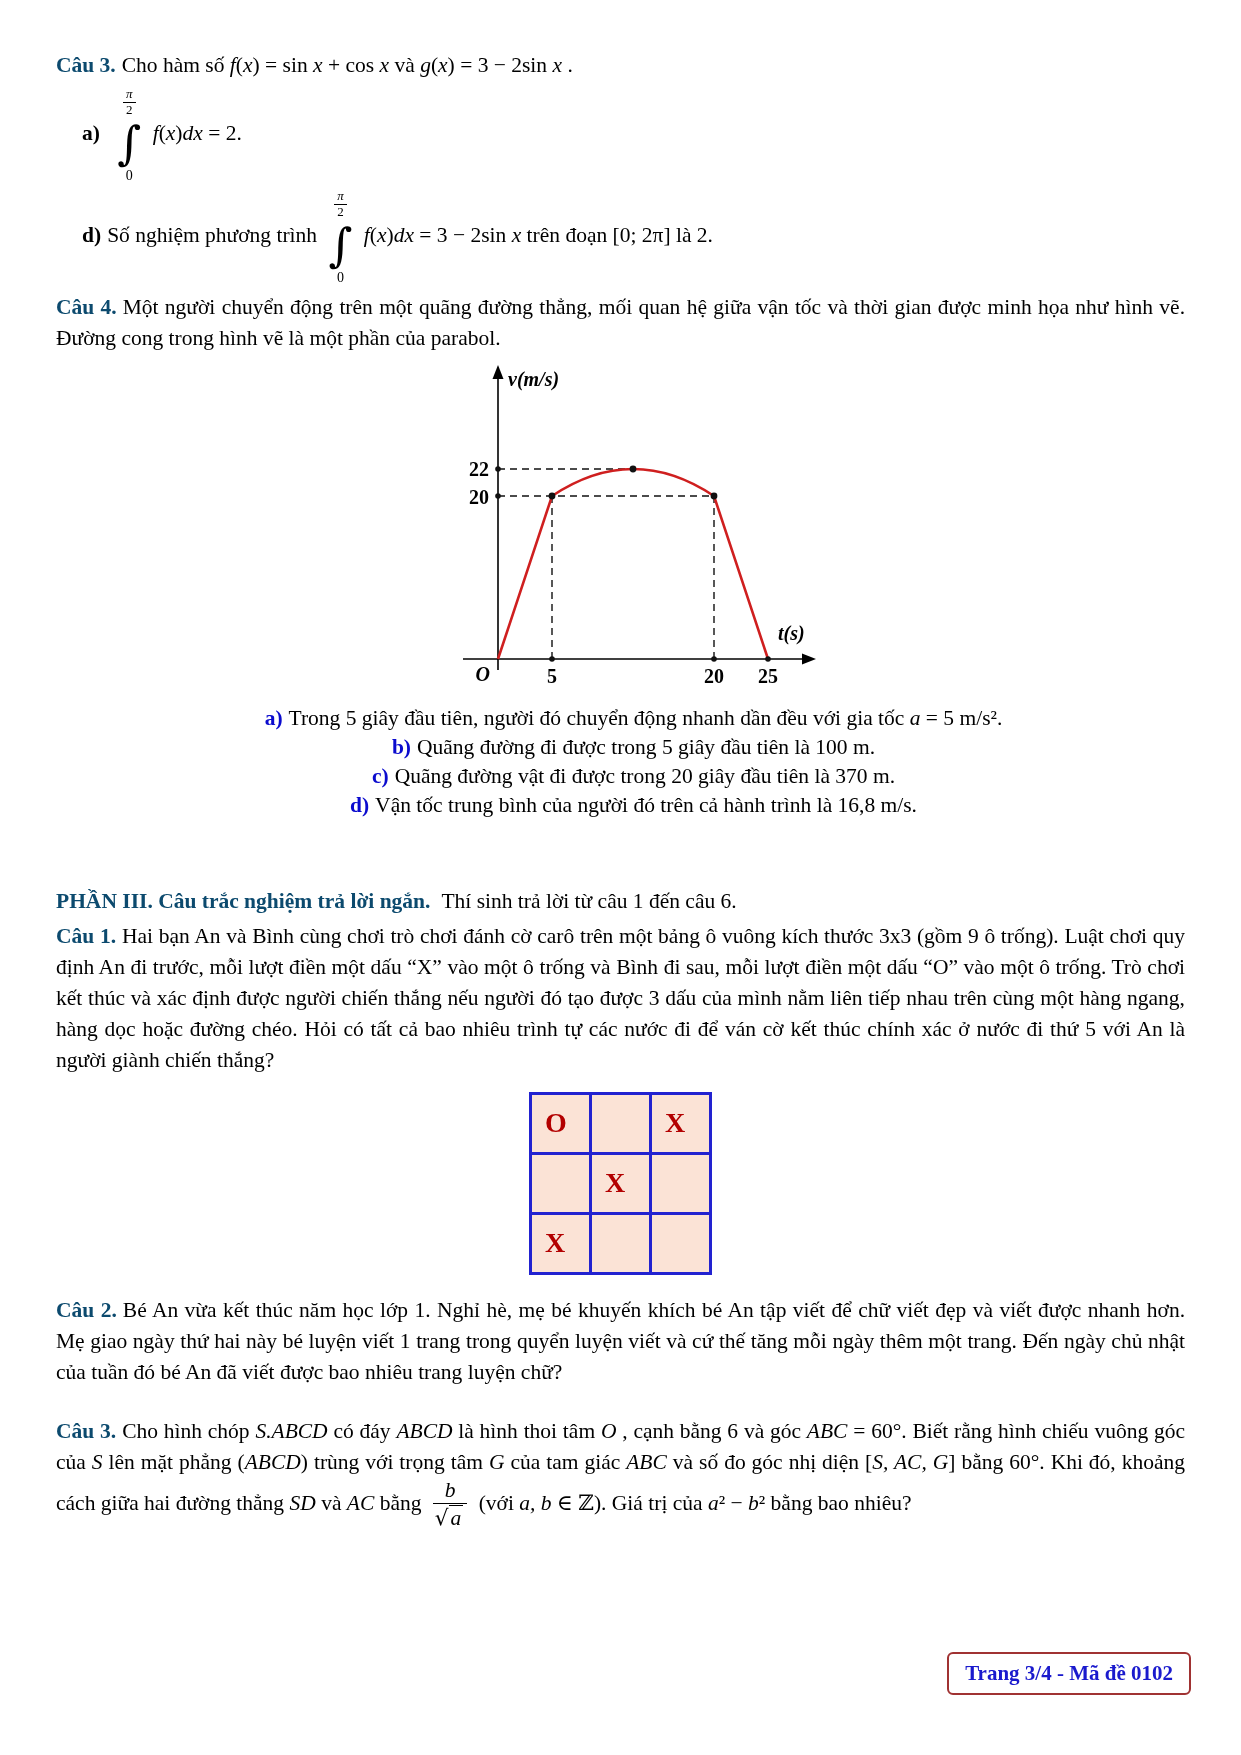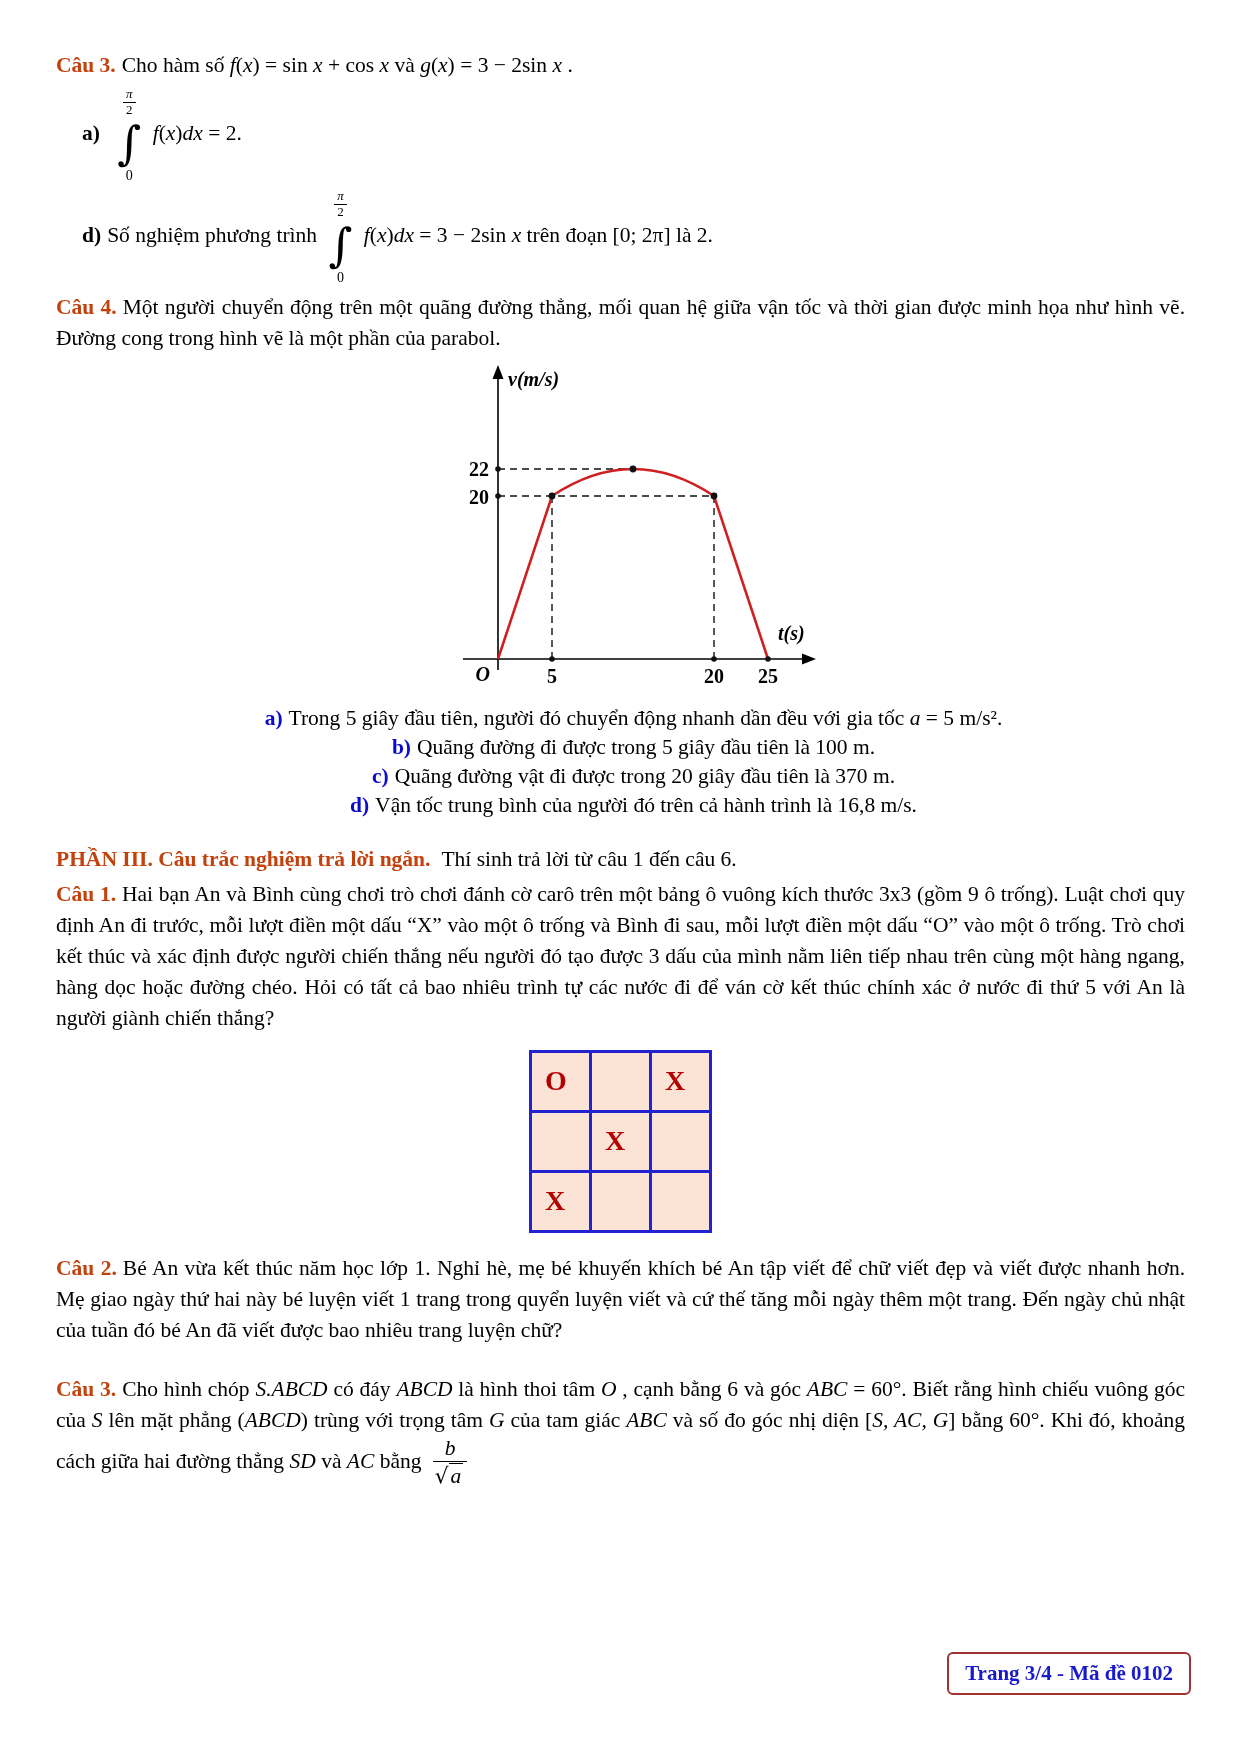--- a/index.html
+++ b/index.html
@@ -2,21 +2,21 @@
 <html><head>
 <meta charset="utf-8">
 <style>
   *{margin:0;padding:0;box-sizing:border-box}
   html,body{background:#fff}
   body{width:1241px;height:1755px;font-family:"Liberation Serif","DejaVu Serif",serif;
        font-size:21.5px;color:#000;}
   .page{position:relative;width:1241px;height:1755px;padding:50px 56px 0 56px;overflow:hidden}
 
   .para{text-align:justify;line-height:31px;margin-bottom:4px}
-  .qlabel{color:#c2410c;font-weight:bold;margin-right:6px}
+  .qlabel{color:#0c4a6e;font-weight:bold;margin-right:6px}
   .plabel{font-weight:bold;margin-right:6px}
   .plabel-blue{color:#0b0bce;font-weight:bold;margin-right:6px}
   .math{font-style:italic}
 
   .part-row{padding-left:26px;margin:10px 0;line-height:30px}
   .part-row.tall{margin:6px 0}
 
   
   .bigint{display:inline-flex;flex-direction:column;align-items:center;vertical-align:middle;
           margin:0 6px;line-height:1}
@@ -32,21 +32,21 @@
   .graph{display:block;margin:10px auto 8px}
   .graph .axis{stroke:#000;stroke-width:1.6;fill:none}
   .graph .dash{stroke:#111;stroke-width:1.4;stroke-dasharray:7 5;fill:none}
   .graph .curve{stroke:#cf1f1f;stroke-width:2.6;fill:none}
   .graph text{font-family:"Liberation Serif","DejaVu Serif",serif;font-weight:bold;font-size:20px;fill:#000}
   .graph text.it{font-style:italic}
 
   .stmts{padding-left:26px;margin-top:4px}
   .stmt{line-height:29px;text-align:center}
 
-  .p3-header{margin-top:24px}
+  .p3-header{margin-top:66px}
 
   
   .board{width:183px;margin:16px auto 20px;background:#2222d0;border:3px solid #2222d0;
          display:grid;grid-template-columns:repeat(3,57px);grid-auto-rows:57px;gap:3px}
   .bcell{background:#fbe3d6;display:flex;align-items:center;padding-left:13px;
          font-weight:bold;font-size:28px;color:#b30000}
 
   
   .frac{display:inline-flex;flex-direction:column;align-items:center;vertical-align:middle;
         margin:0 6px;line-height:1.2;font-style:italic}
@@ -181,20 +181,20 @@
     <span class="qlabel">Câu 2.</span><span><span>Bé An vừa kết thúc năm học lớp 1. Nghỉ hè, mẹ bé khuyến khích bé An tập viết để chữ viết đẹp và viết được nhanh hơn. Mẹ giao ngày thứ hai này bé luyện viết 1 trang trong quyển luyện viết và cứ thế tăng mỗi ngày thêm một trang. Đến ngày chủ nhật của tuần đó bé An đã viết được bao nhiêu trang luyện chữ?</span></span>
   </p>
 
   <p class="para" style="margin-top:28px">
     <span class="qlabel">Câu 3.</span><span><span>Cho hình chóp </span><span class="math">S.ABCD</span><span> có đáy </span><span class="math">ABCD</span><span> là hình thoi tâm </span><span class="math">O</span><span> , cạnh bằng 6 và góc </span><span class="math">ABC</span><span> = 60°. Biết rằng hình chiếu vuông góc của </span><span class="math">S</span><span> lên mặt phẳng (</span><span class="math">ABCD</span><span>) trùng với trọng tâm </span><span class="math">G</span><span> của tam giác </span><span class="math">ABC</span><span> và số đo góc nhị diện [</span><span class="math">S, AC, G</span><span>] bằng 60°. Khi đó, khoảng cách giữa hai đường thẳng </span><span class="math">SD</span><span> và </span><span class="math">AC</span><span> bằng </span></span><span class="frac">
         <span class="fnum">b</span>
         <span class="fden">
           <span class="sqrt-sign">√</span>
           <span class="radicand">a</span>
         </span>
-      </span>
+      </span><span><span> (với </span><span class="math">a, b</span><span> ∈ ℤ). Giá trị của </span><span class="math">a</span><span>² − </span><span class="math">b</span><span>² bằng bao nhiêu?</span></span>
   </p>
 
   <div class="footer-box">
     <span>Trang 3/4 - Mã đề 0102</span>
   </div>
 
 </div>
 
 </body></html>

